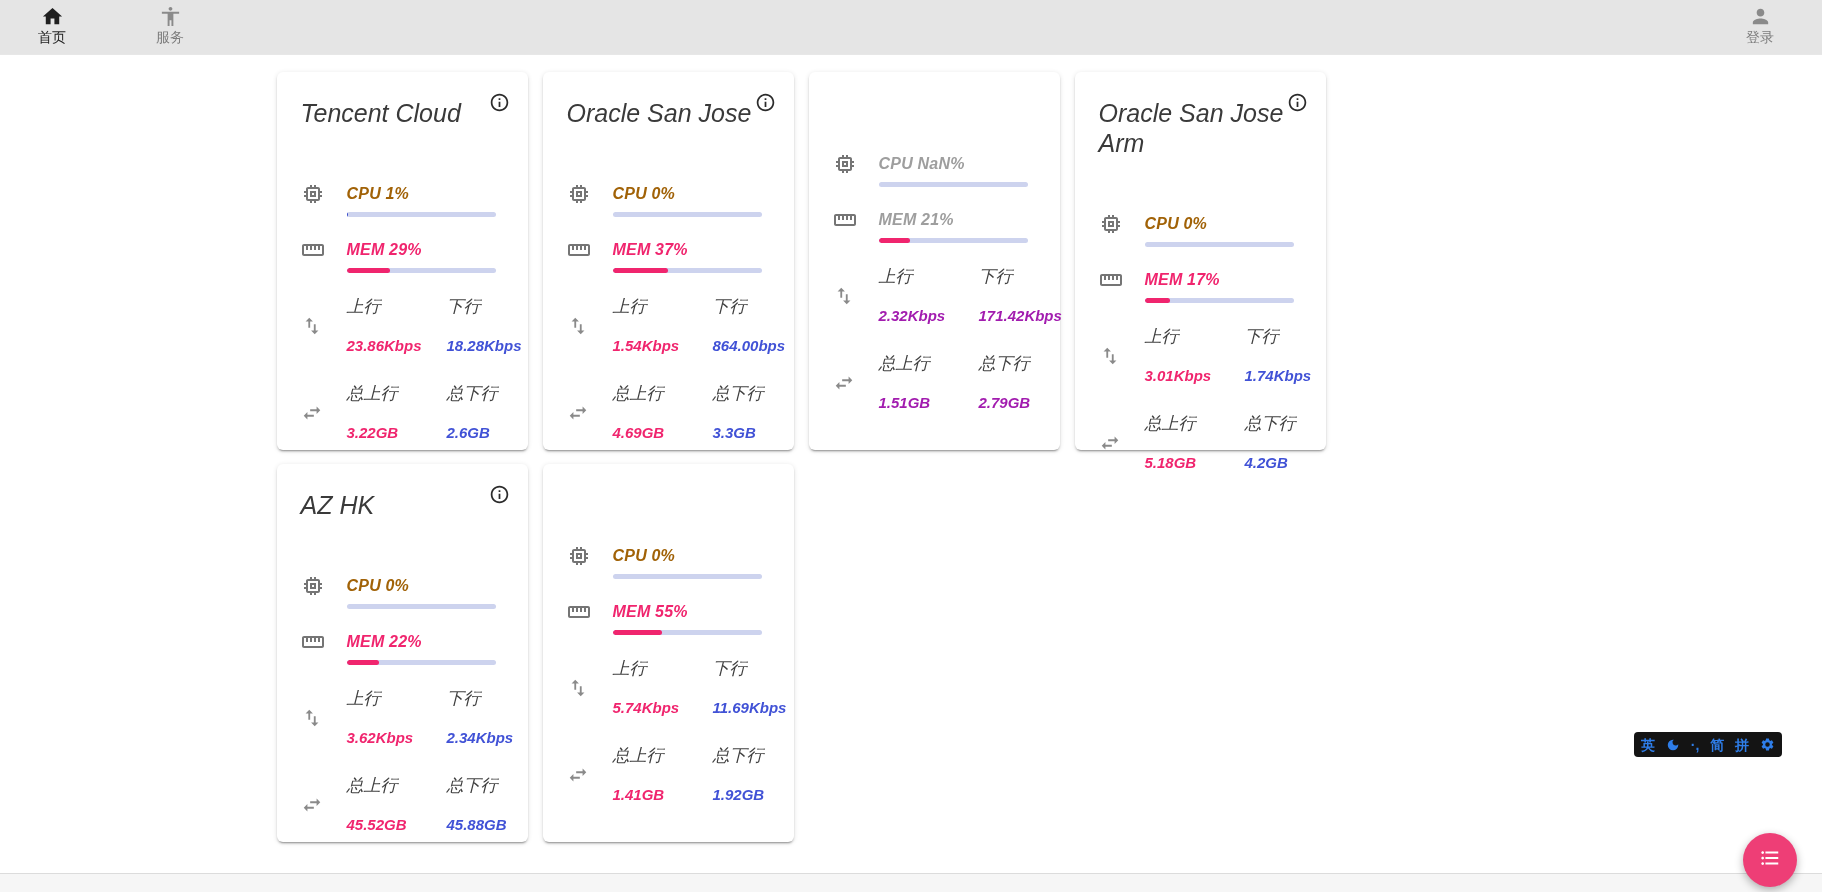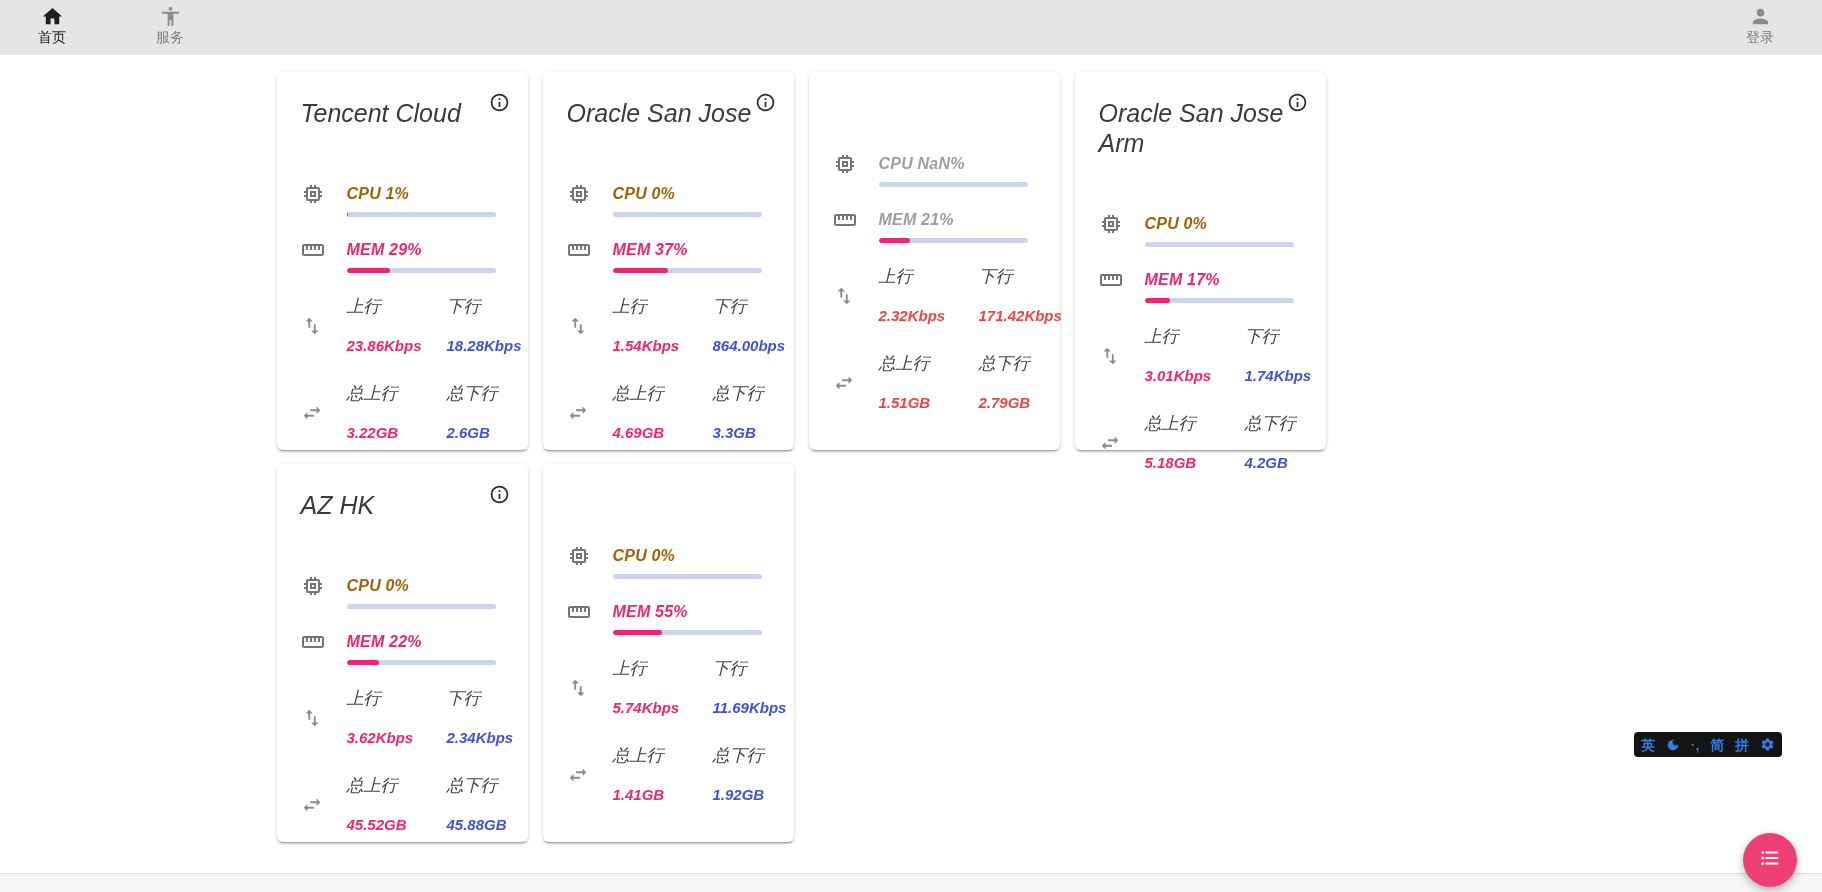--- a/index.html
+++ b/index.html
@@ -44,21 +44,21 @@
   .net-row { align-items:center; margin-bottom:27px; }
   .net-cols { display:flex; }
   .net-col { width:100px; flex:none; }
   .net-label { font-size:17px; color:#3f3f3f; line-height:22px; }
   .net-value { font-size:15px; font-weight:bold; line-height:20px; margin-top:18px; white-space:nowrap; }
   .net-value.up { color:#f0256e; }
   .net-value.down { color:#4152d6; }
 
   
   .card.offline .gauge-label.cpu, .card.offline .gauge-label.mem { color:#9e9e9e; }
-  .card.offline .net-value.up, .card.offline .net-value.down { color:#ef4444; }
+  .card.offline .net-value.up, .card.offline .net-value.down { color:#a21caf; }
 
   
   .footer { position:absolute; left:0; bottom:0; width:100%; height:19px;
             background:#f6f6f6; border-top:1px solid #dcdcdc; }
 
   
   .ime-bar { position:absolute; left:1634px; top:732px; width:148px; height:25px;
              background:#141414; border-radius:4px; display:flex; align-items:center;
              justify-content:space-between; padding:0 7px; z-index:30; }
   .ime-item { color:#2e7de8; font-size:14px; font-weight:bold; line-height:1; cursor:pointer; }

